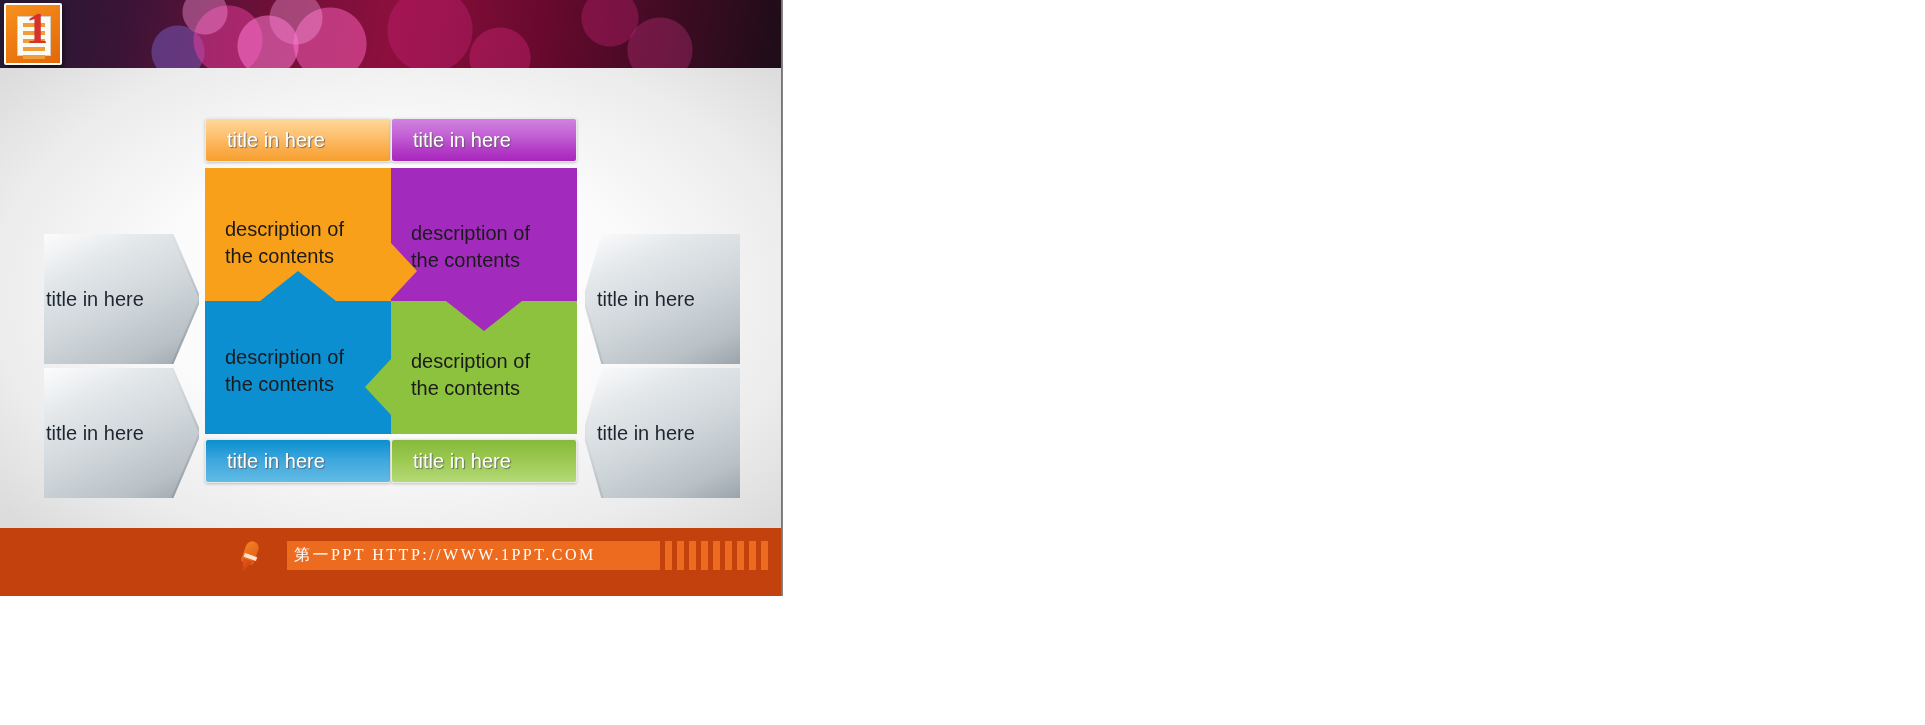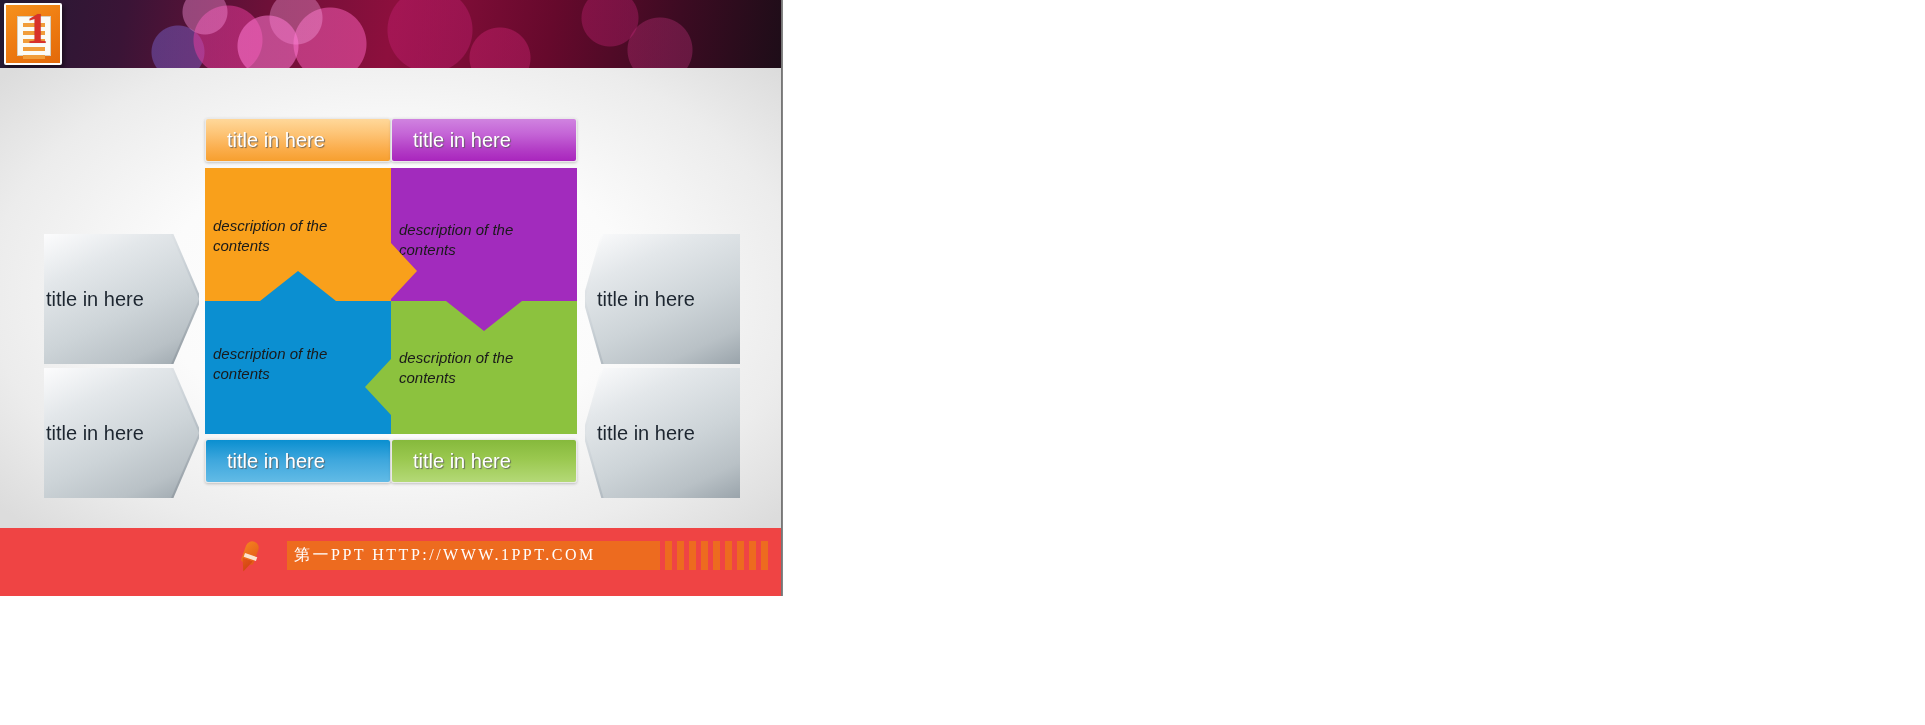--- a/index.html
+++ b/index.html
@@ -104,22 +104,22 @@
   .tbar.bot-left  { left: 0;   top: 321px; width: 186px;
     background: linear-gradient(180deg,#0a8fd0 0%, #3ea7dd 48%, #62bbe6 100%); }
   .tbar.bot-right { left: 186px; top: 321px; width: 186px;
     background: linear-gradient(180deg,#86b93c 0%, #9ac84f 45%, #b4d977 100%); }
 
   .quad {
     position: absolute; width: 186px; height: 133px;
     overflow: hidden;
   }
   .quad p {
-    position: absolute; left: 8px; right: 14px;
-    font-size: 15px; color: #1a1a1a; line-height: 1.35; font-style: italic;
+    position: absolute; left: 20px; right: 14px;
+    font-size: 20px; color: #1a1a1a; line-height: 1.35;
   }
   .q-orange { left: 0;   top: 50px;  background:#f9a01b; }
   .q-orange p { top: 48px; }
   .q-purple { left: 186px; top: 50px;  background:#a22bbd; }
   .q-purple p { top: 52px; }
   .q-blue   { left: 0;   top: 183px; background:#0b8fd1; }
   .q-blue p { top: 43px; }
   .q-green  { left: 186px; top: 183px; background:#8cc23e; }
   .q-green p { top: 47px; }
 
@@ -156,21 +156,21 @@
 
   #side-l1 { left: 44px;  top: 166px; }
   #side-l2 { left: 44px;  top: 300px; }
   #side-r1 { left: 585px; top: 166px; }
   #side-r2 { left: 585px; top: 300px; }
 
   
   .footer-strip {
     position: absolute; left: 0; top: 528px;
     width: 783px; height: 68px;
-    background: #ef4444;
+    background: #c2410c;
   }
   .footer-bar {
     position: absolute; left: 287px; top: 13px;
     height: 29px; width: 366px;
     background: #ed6b1f;
     display: flex; align-items: center;
   }
   .footer-bar .ftext {
     color: #ffffff; font-size: 16px; letter-spacing: 2.5px;
     font-family: "Liberation Serif", serif;

